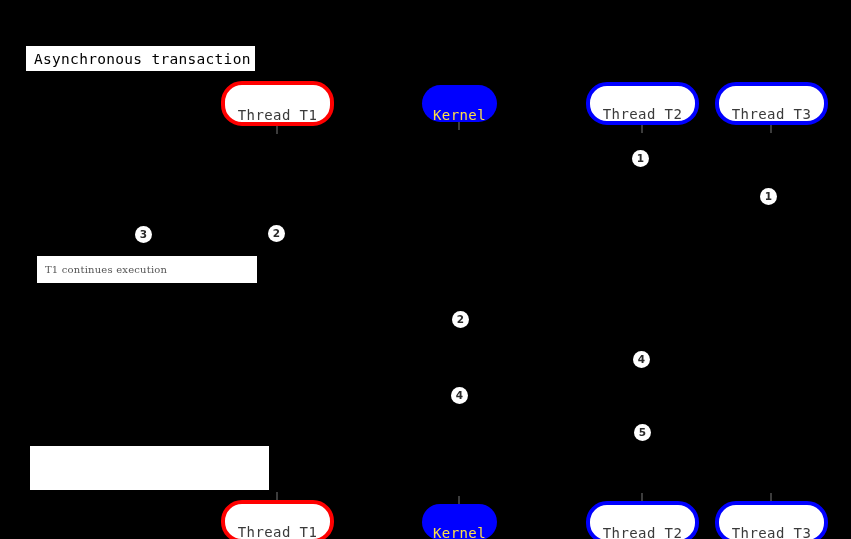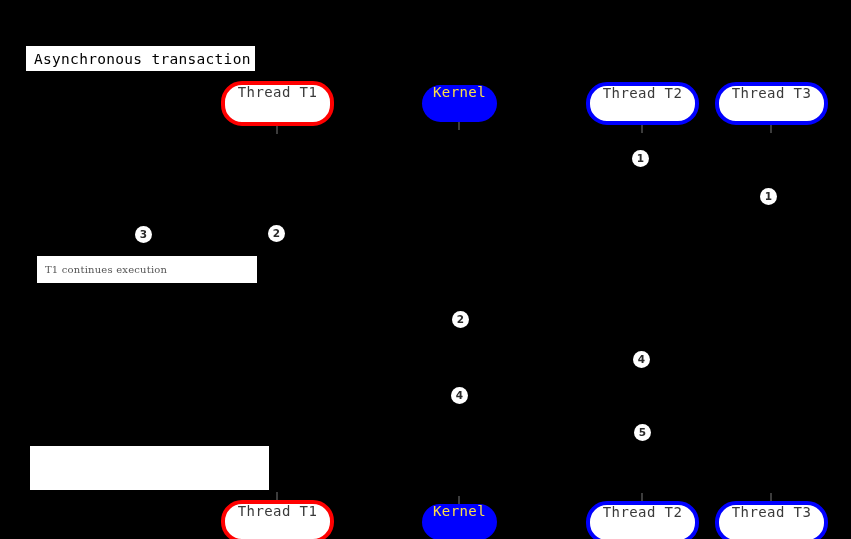--- a/index.html
+++ b/index.html
@@ -29,21 +29,21 @@
     padding: 6px 8px 7px 8px;
     white-space: nowrap;
     box-sizing: border-box;
   }
 
   
   .node {
     position: absolute;
     box-sizing: border-box;
     display: flex;
-    align-items: flex-start;
+    align-items: flex-end;
     justify-content: center;
     white-space: nowrap;
     font-family: "DejaVu Sans Mono", "Liberation Mono", monospace;
     font-size: 14px;
     letter-spacing: 0.4px;
     line-height: 1;
     border-radius: 21px;
   }
   .node.framed {
     background: #ffffff;

